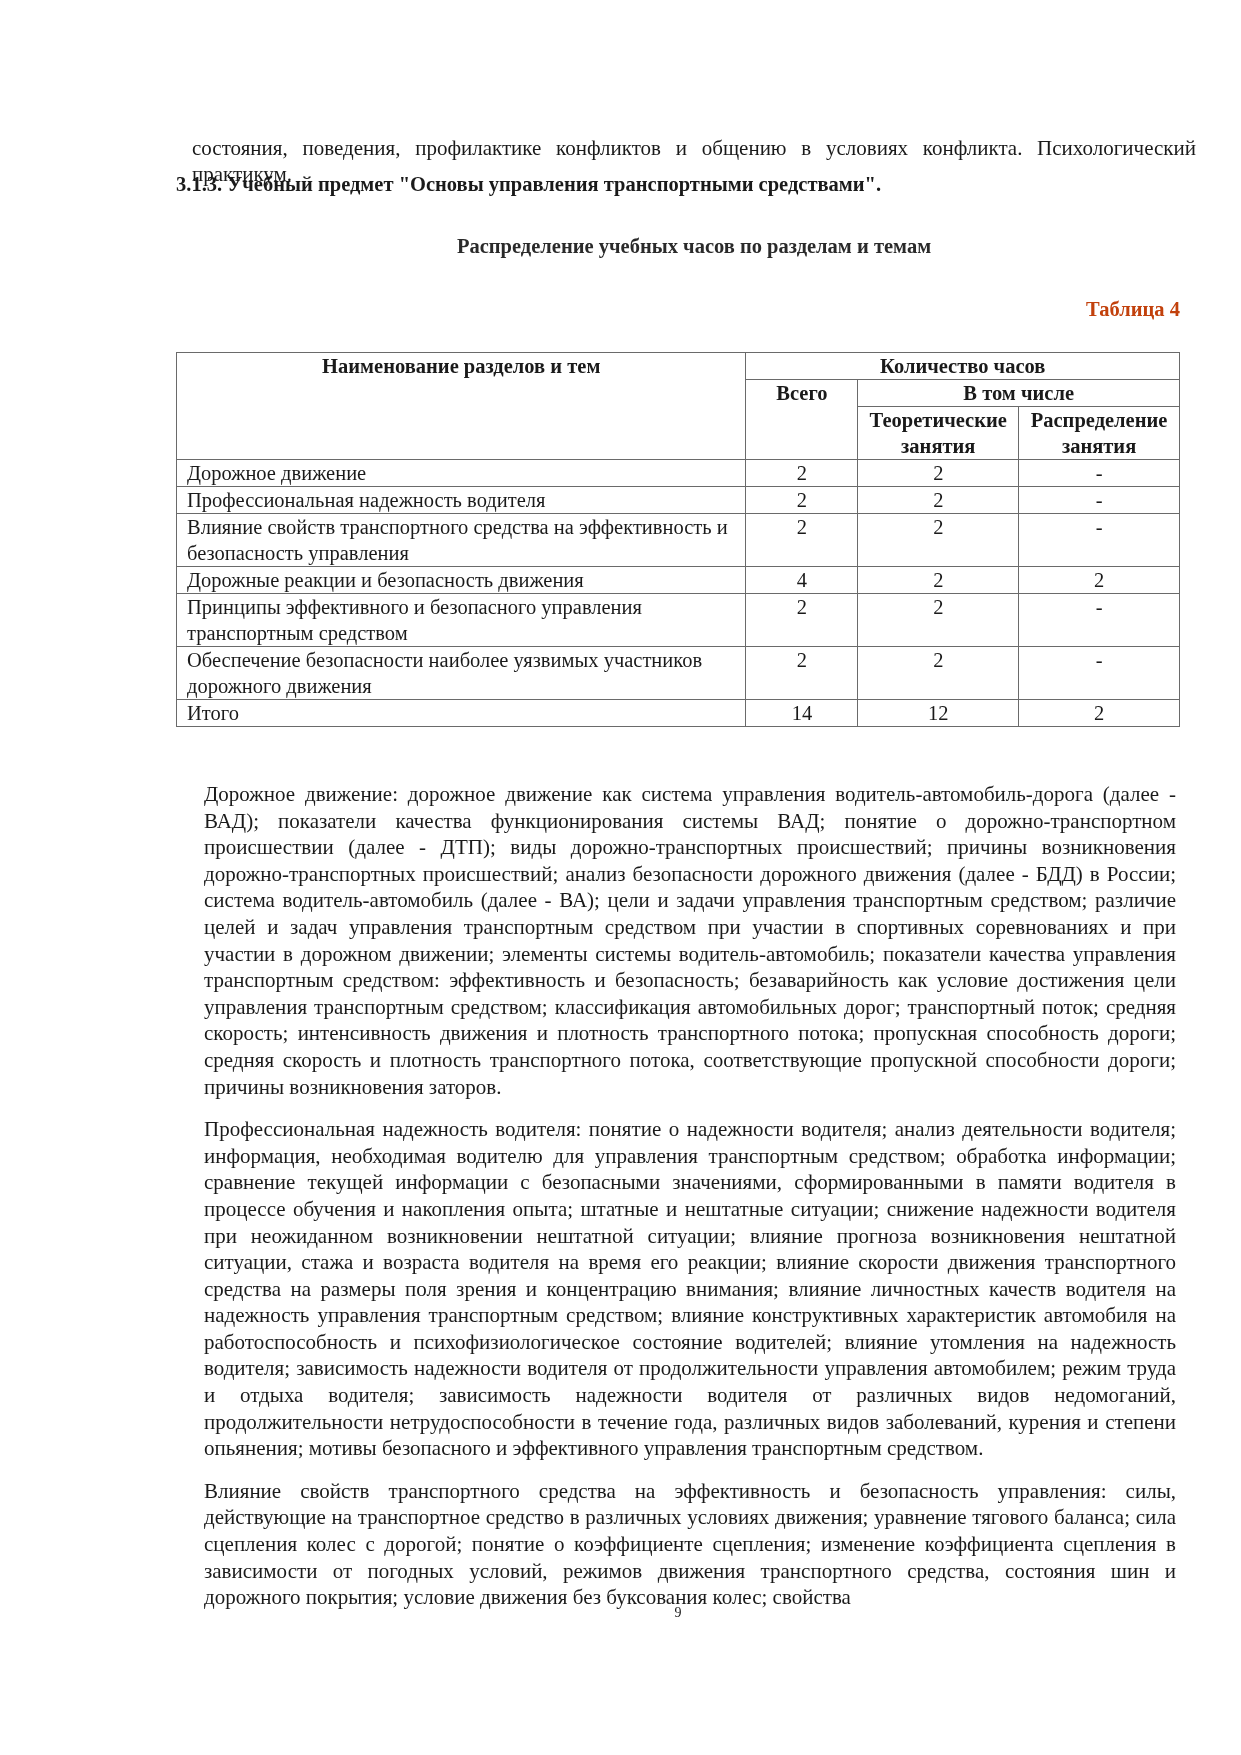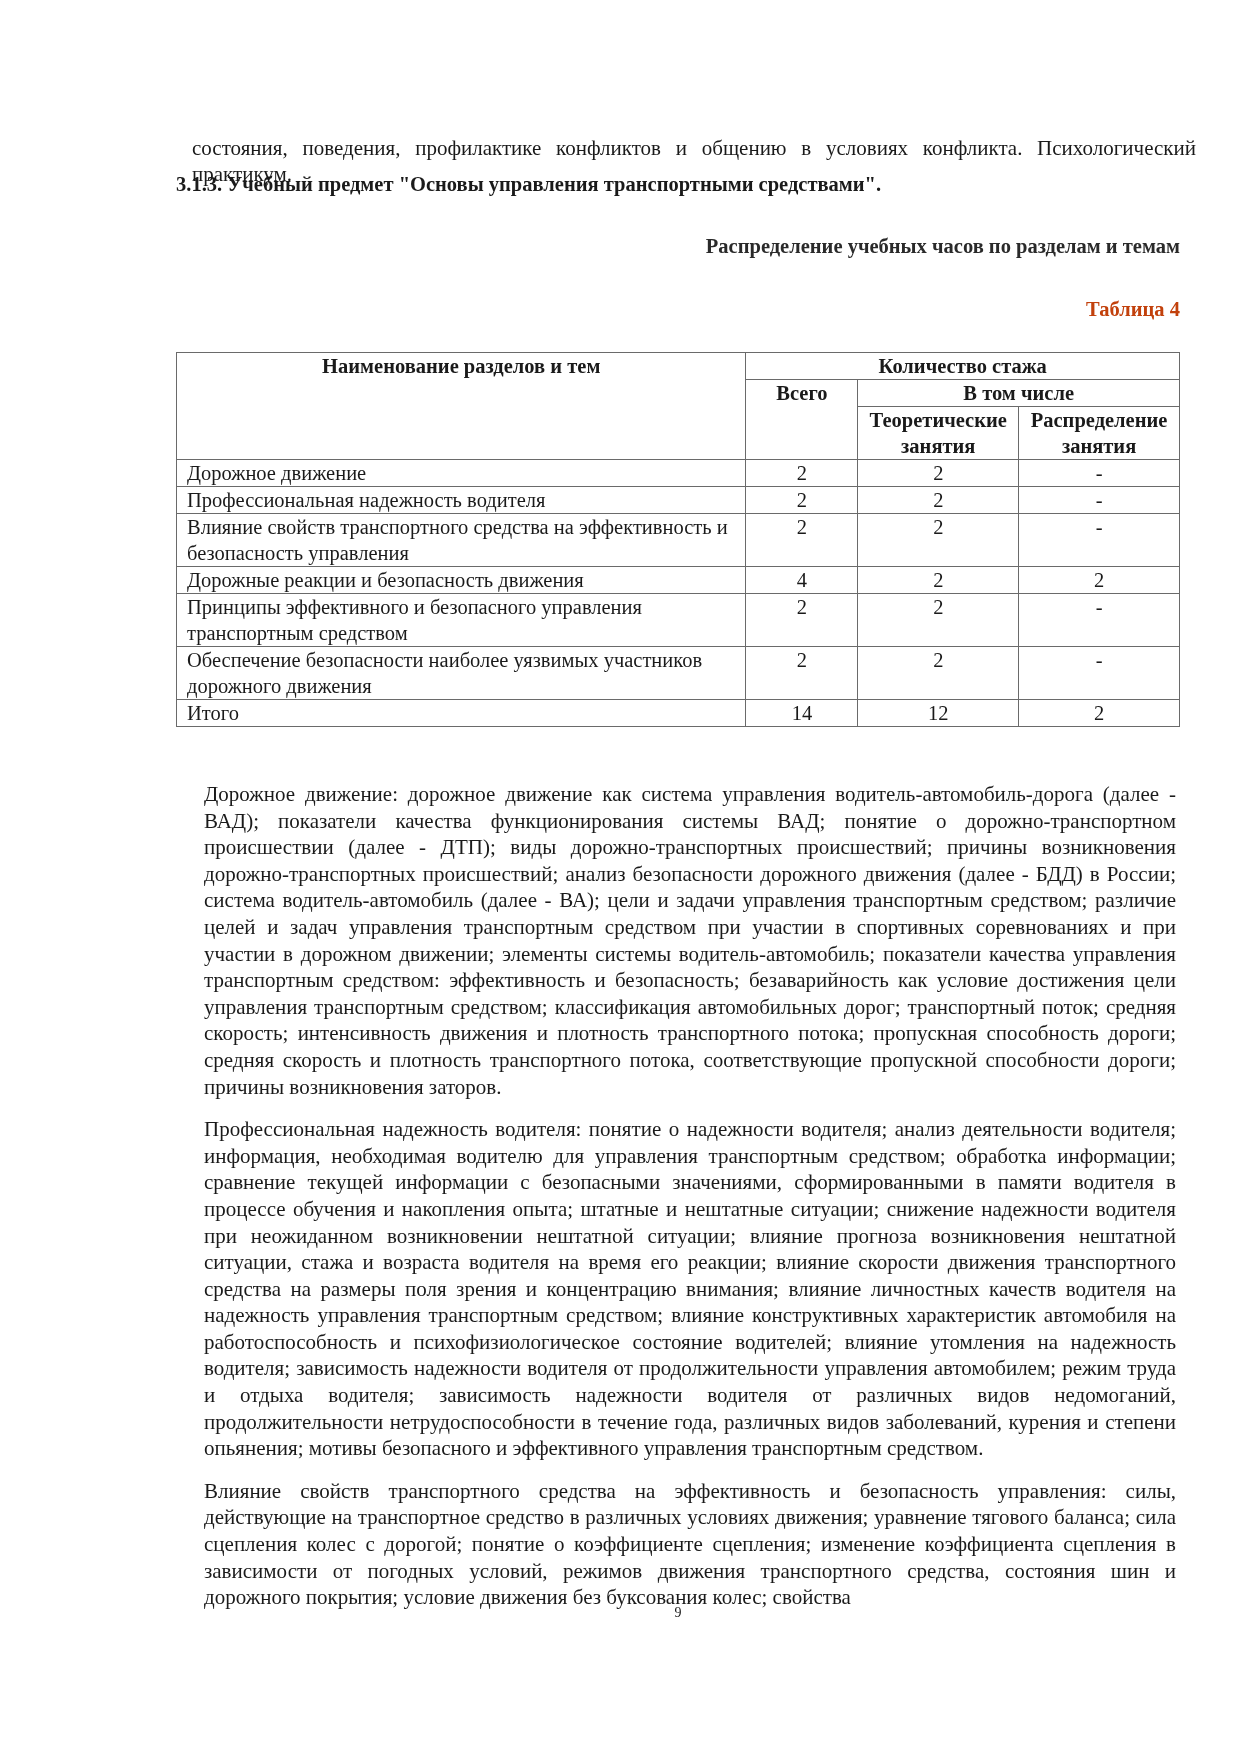--- a/index.html
+++ b/index.html
@@ -2,21 +2,21 @@
 <html><head>
 <meta charset="utf-8">
 <style>
   html, body { margin: 0; padding: 0; background: #ffffff; }
   body { width: 1241px; height: 1755px; position: relative; overflow: hidden;
          font-family: "Liberation Serif", "DejaVu Serif", serif; color: #1a1a1a; }
   .page { position: absolute; left: 176px; top: 0; width: 1004px; }
   .p { font-size: 21px; line-height: 26px; text-align: justify; margin: 16px; }
   .intro { position: absolute; top: 119px; left: 0; width: 1004px; }
   .section-heading { position: absolute; top: 171px; left: 0; font-weight: bold; font-size: 20.5px; line-height: 26px; }
-  .table-title { position: absolute; top: 235px; left: 0; width: 1004px; text-align: right; font-weight: bold; font-size: 20.5px; color: #2a2a2a; }
+  .table-title { position: absolute; top: 235px; left: 16px; width: 1004px; text-align: center; font-weight: bold; font-size: 20.5px; color: #2a2a2a; }
   .table-num { position: absolute; top: 298px; right: 0; font-weight: bold; font-size: 20.5px; color: #c2410c; }
   table.hours { position: absolute; top: 352px; left: 0; width: 1004px; border-collapse: collapse; font-size: 20.5px; }
   table.hours td, table.hours th { border: 1.5px solid #6a6a6a; padding: 0 10px; line-height: 26px; vertical-align: top; }
   table.hours th { font-weight: bold; text-align: center; }
   table.hours td.num { text-align: center; }
   col.c1 { width: 570px; } col.c2 { width: 112px; } col.c3 { width: 161px; } col.c4 { width: 161px; }
   .body-text { position: absolute; top: 765px; left: 12px; width: 1004px; }
   .body-text .p { line-height: 26.6px; }
   .page-number { position: absolute; top: 1605px; left: 0; width: 1004px; text-align: center; font-size: 14px; }
 </style>
@@ -32,21 +32,21 @@
   <table class="hours">
     <colgroup>
         <col class="c1">
         <col class="c2">
         <col class="c3">
         <col class="c4">
       </colgroup>
     <tbody>
         <tr>
       <th rowspan="3">Наименование разделов и тем</th>
-      <th colspan="3">Количество стажа</th>
+      <th colspan="3">Количество часов</th>
     </tr>
     <tr>
       <th rowspan="2">Всего</th>
       <th colspan="2">В том числе</th>
     </tr>
     <tr>
       <th style="word-break:break-all;">Теоретические занятия</th>
       <th style="word-break:break-all;">Распределение занятия</th>
     </tr>
     </tbody>

